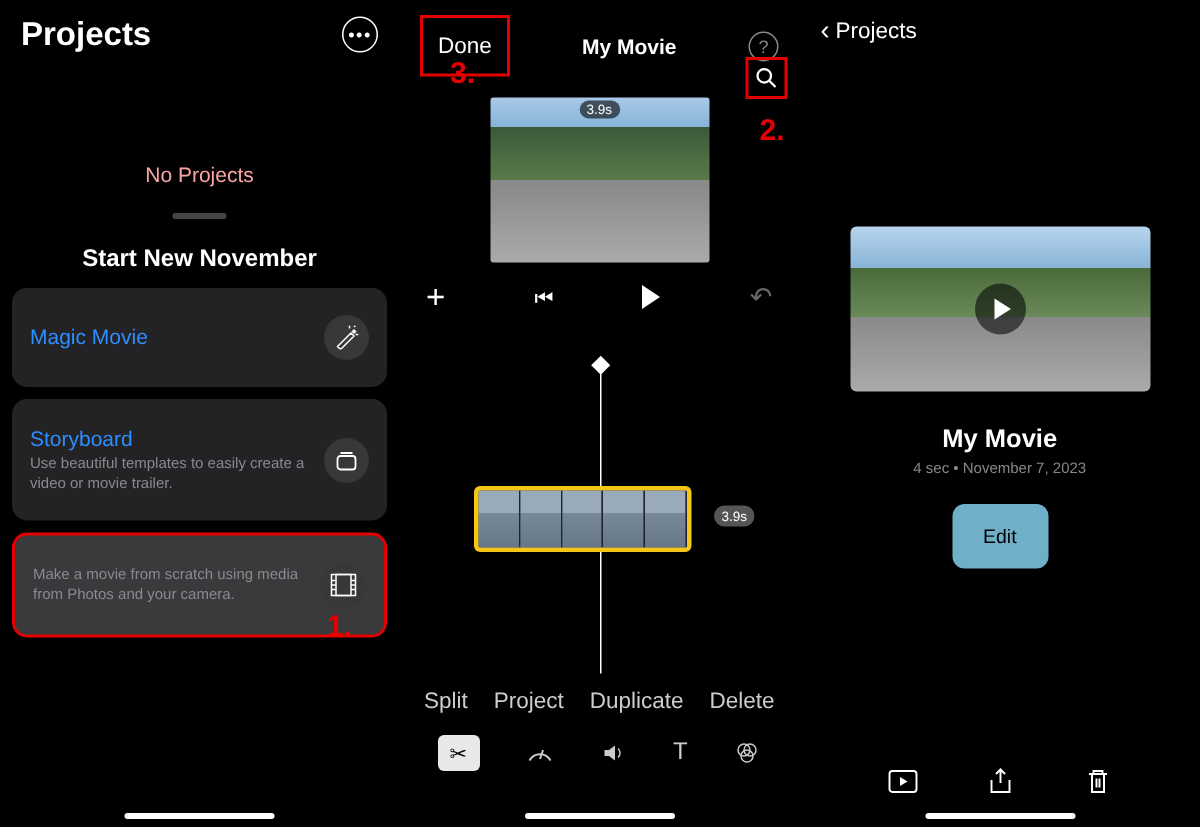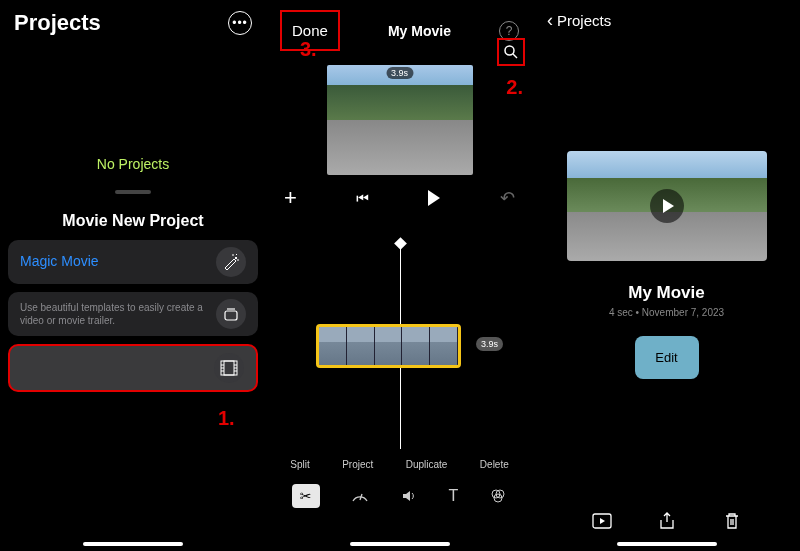--- a/index.html
+++ b/index.html
@@ -6,25 +6,25 @@
 body{background:#000;width:800px;height:551px;overflow:hidden;display:flex}
 .panel{height:551px;background:#000;position:relative}
 .p1{width:266px}
 .p2{width:267px}
 .p3{width:267px}
 
 
 .hdr1{display:flex;justify-content:space-between;align-items:center;padding:10px 14px}
 .title{color:#fff;font-size:22px;font-weight:700}
 .more-btn{width:24px;height:24px;border:1.5px solid #fff;border-radius:50%;display:flex;align-items:center;justify-content:center;color:#fff;font-size:12px;letter-spacing:1px}
-.noproj{color:#bef264;text-align:center;font-size:14px;margin-top:110px}
+.noproj{color:#fca5a5;text-align:center;font-size:14px;margin-top:62px}
 .drag-handle{width:36px;height:4px;background:#444;border-radius:2px;margin:18px auto 0}
 .startnew{color:#fff;font-size:16px;font-weight:600;text-align:center;margin-top:18px}
 .cards{padding:10px 8px 0}
-.card{background:#232325;border-radius:10px;padding:7px 12px;margin-bottom:8px;display:flex;justify-content:space-between;align-items:center;gap:8px}
+.card{background:#232325;border-radius:10px;padding:18px 12px;margin-bottom:8px;display:flex;justify-content:space-between;align-items:center;gap:8px}
 .card.hl{border:2.5px solid #e30000;background:#3a3a3c}
 .card-txt .ct{color:#2d8eff;font-size:14px;font-weight:500;margin-bottom:3px}
 .card-txt .cd{color:#8a8a8e;font-size:10px;line-height:1.3}
 .card-icon{width:30px;height:30px;border-radius:50%;background:#38383b;display:flex;align-items:center;justify-content:center;color:#fff;flex-shrink:0}
 .red-num-1{color:#e30000;position:absolute;font-size:20px;font-weight:700}
 .homebar{position:absolute;bottom:5px;left:50%;transform:translateX(-50%);width:100px;height:4px;background:#fff;border-radius:2px}
 
 
 .hdr2{display:flex;justify-content:space-between;align-items:center;padding:10px 14px}
 .done-btn{color:#fff;font-size:15px;font-weight:400;border:2.5px solid #e30000;padding:10px 10px}
@@ -39,21 +39,21 @@
 .plus{color:#fff;font-size:22px;font-weight:300}
 .prev-icon{color:#fff;font-size:14px}
 .play-tri{width:0;height:0;border-left:12px solid #fff;border-top:8px solid transparent;border-bottom:8px solid transparent}
 .undo{color:#666;font-size:18px}
 .timeline{position:relative;height:210px;margin-top:18px}
 .playhead{position:absolute;left:50%;top:0;bottom:0;width:1.5px;background:#fff}
 .playhead:before{content:"";position:absolute;top:0;left:-4px;width:9px;height:9px;background:#fff;transform:rotate(45deg)}
 .clip{position:absolute;top:85px;left:50px;width:145px;height:44px;background:#4a5a6a;border:3px solid #f5c518;border-radius:4px;display:flex;overflow:hidden}
 .thumb{flex:1;background:linear-gradient(180deg,#9ab 0%,#9ab 40%,#789 40%,#678 100%);border-right:1px solid #223}
 .clip-dur{position:absolute;top:98px;right:30px;background:#555;color:#fff;font-size:9px;padding:2px 5px;border-radius:8px}
-.edit-row{display:flex;justify-content:space-around;color:#ccc;font-size:10px;padding:10px 8px 6px}
+.edit-row{display:flex;justify-content:space-around;color:#ccc;font-size:15px;padding:10px 8px 6px}
 .tool-row{display:flex;justify-content:space-around;align-items:center;padding:8px 10px 14px}
 .scissors{width:28px;height:24px;background:#e8e8e8;border-radius:4px;display:flex;align-items:center;justify-content:center;color:#000;font-size:14px}
 .tool{color:#ccc;font-size:16px}
 
 
 .hdr3{display:flex;align-items:center;padding:10px 14px;gap:4px}
 .back-chev{color:#fff;font-size:18px}
 .back-lbl{color:#fff;font-size:15px}
 .proj-thumb{width:200px;height:110px;margin:110px auto 0;background:linear-gradient(180deg,#b8d4ec 0%,#88b4d8 25%,#4a6a3a 25%,#6a8a5a 55%,#8a8a8a 55%,#aaa 100%);border-radius:4px;position:relative}
 .play-overlay{position:absolute;top:50%;left:50%;transform:translate(-50%,-50%);width:34px;height:34px;background:rgba(0,0,0,.55);border-radius:50%;display:flex;align-items:center;justify-content:center}
@@ -68,45 +68,47 @@
 </head>
 <body>
 
 <div class="panel p1">
   <div class="hdr1">
     <div class="title">Projects</div>
     <div class="more-btn">•••</div>
   </div>
   <div class="noproj">No Projects</div>
   <div class="drag-handle"></div>
-  <div class="startnew">Movie New Project</div>
+  <div class="startnew">Start New November</div>
   <div class="cards">
     <div class="card">
       <div class="card-txt">
         <div class="ct">Magic Movie</div>
       </div>
       <div class="card-icon">
         <svg width="16" height="16" viewBox="0 0 16 16">
             <path d="M2 14 L11 5 L13 7 L4 16 Z M12 4 L13 3 L14 4 L13 5 Z M10 2 L10 0 M14 6 L16 6 M13 1 L14 0" stroke="#fff" stroke-width="1" fill="none"></path>
           </svg>
       </div>
     </div>
     <div class="card">
       <div class="card-txt">
+        <div class="ct">Storyboard</div>
         <div class="cd">Use beautiful templates to easily create a video or movie trailer.</div>
       </div>
       <div class="card-icon">
         <svg width="16" height="16" viewBox="0 0 16 16">
             <rect x="2" y="5" width="12" height="9" rx="2" stroke="#fff" fill="none" stroke-width="1.2"></rect>
             <path d="M4 3 h8" stroke="#fff" stroke-width="1.2"></path>
           </svg>
       </div>
     </div>
     <div class="card hl">
       <div class="card-txt">
+        <div class="cd">Make a movie from scratch using media from Photos and your camera.</div>
       </div>
       <div class="card-icon">
         <svg width="18" height="16" viewBox="0 0 18 16">
             <rect x="1" y="1" width="16" height="14" stroke="#fff" fill="none"></rect>
             <rect x="4" y="1" width="10" height="14" stroke="#fff" fill="none"></rect>
             <path d="M1 5h3M1 8h3M1 11h3M14 5h3M14 8h3M14 11h3" stroke="#fff"></path>
           </svg>
       </div>
     </div>
   </div>

